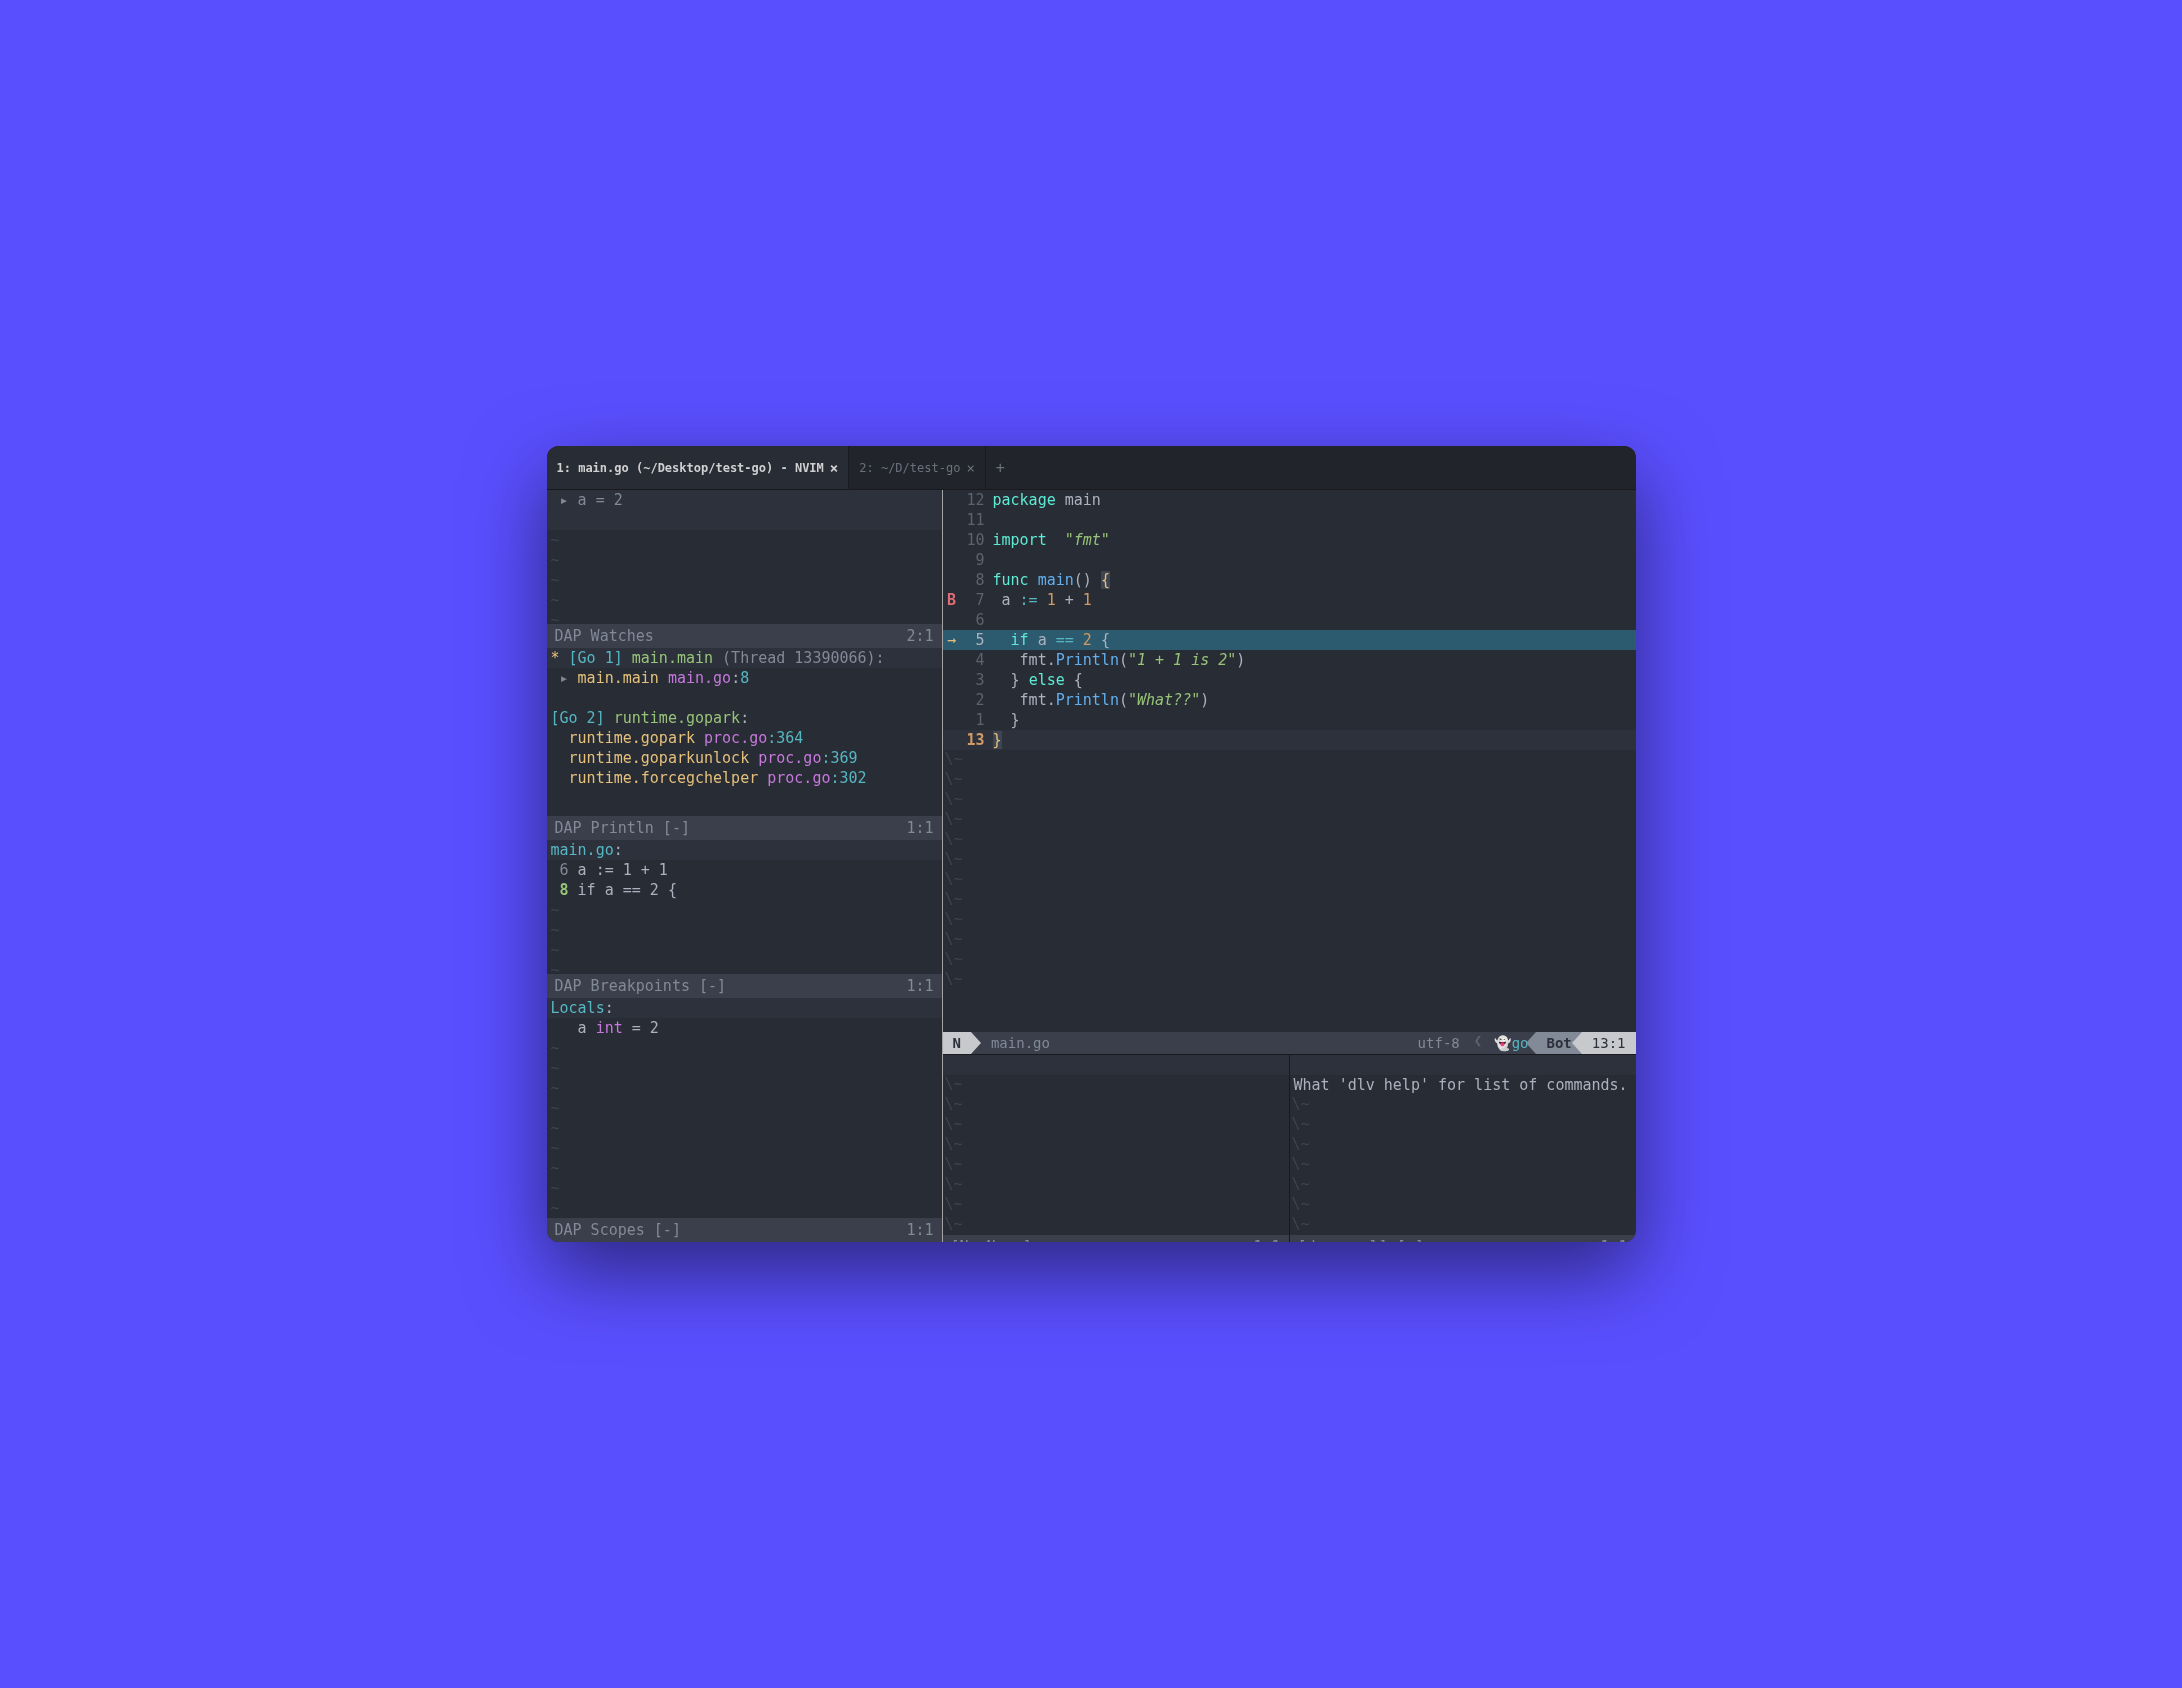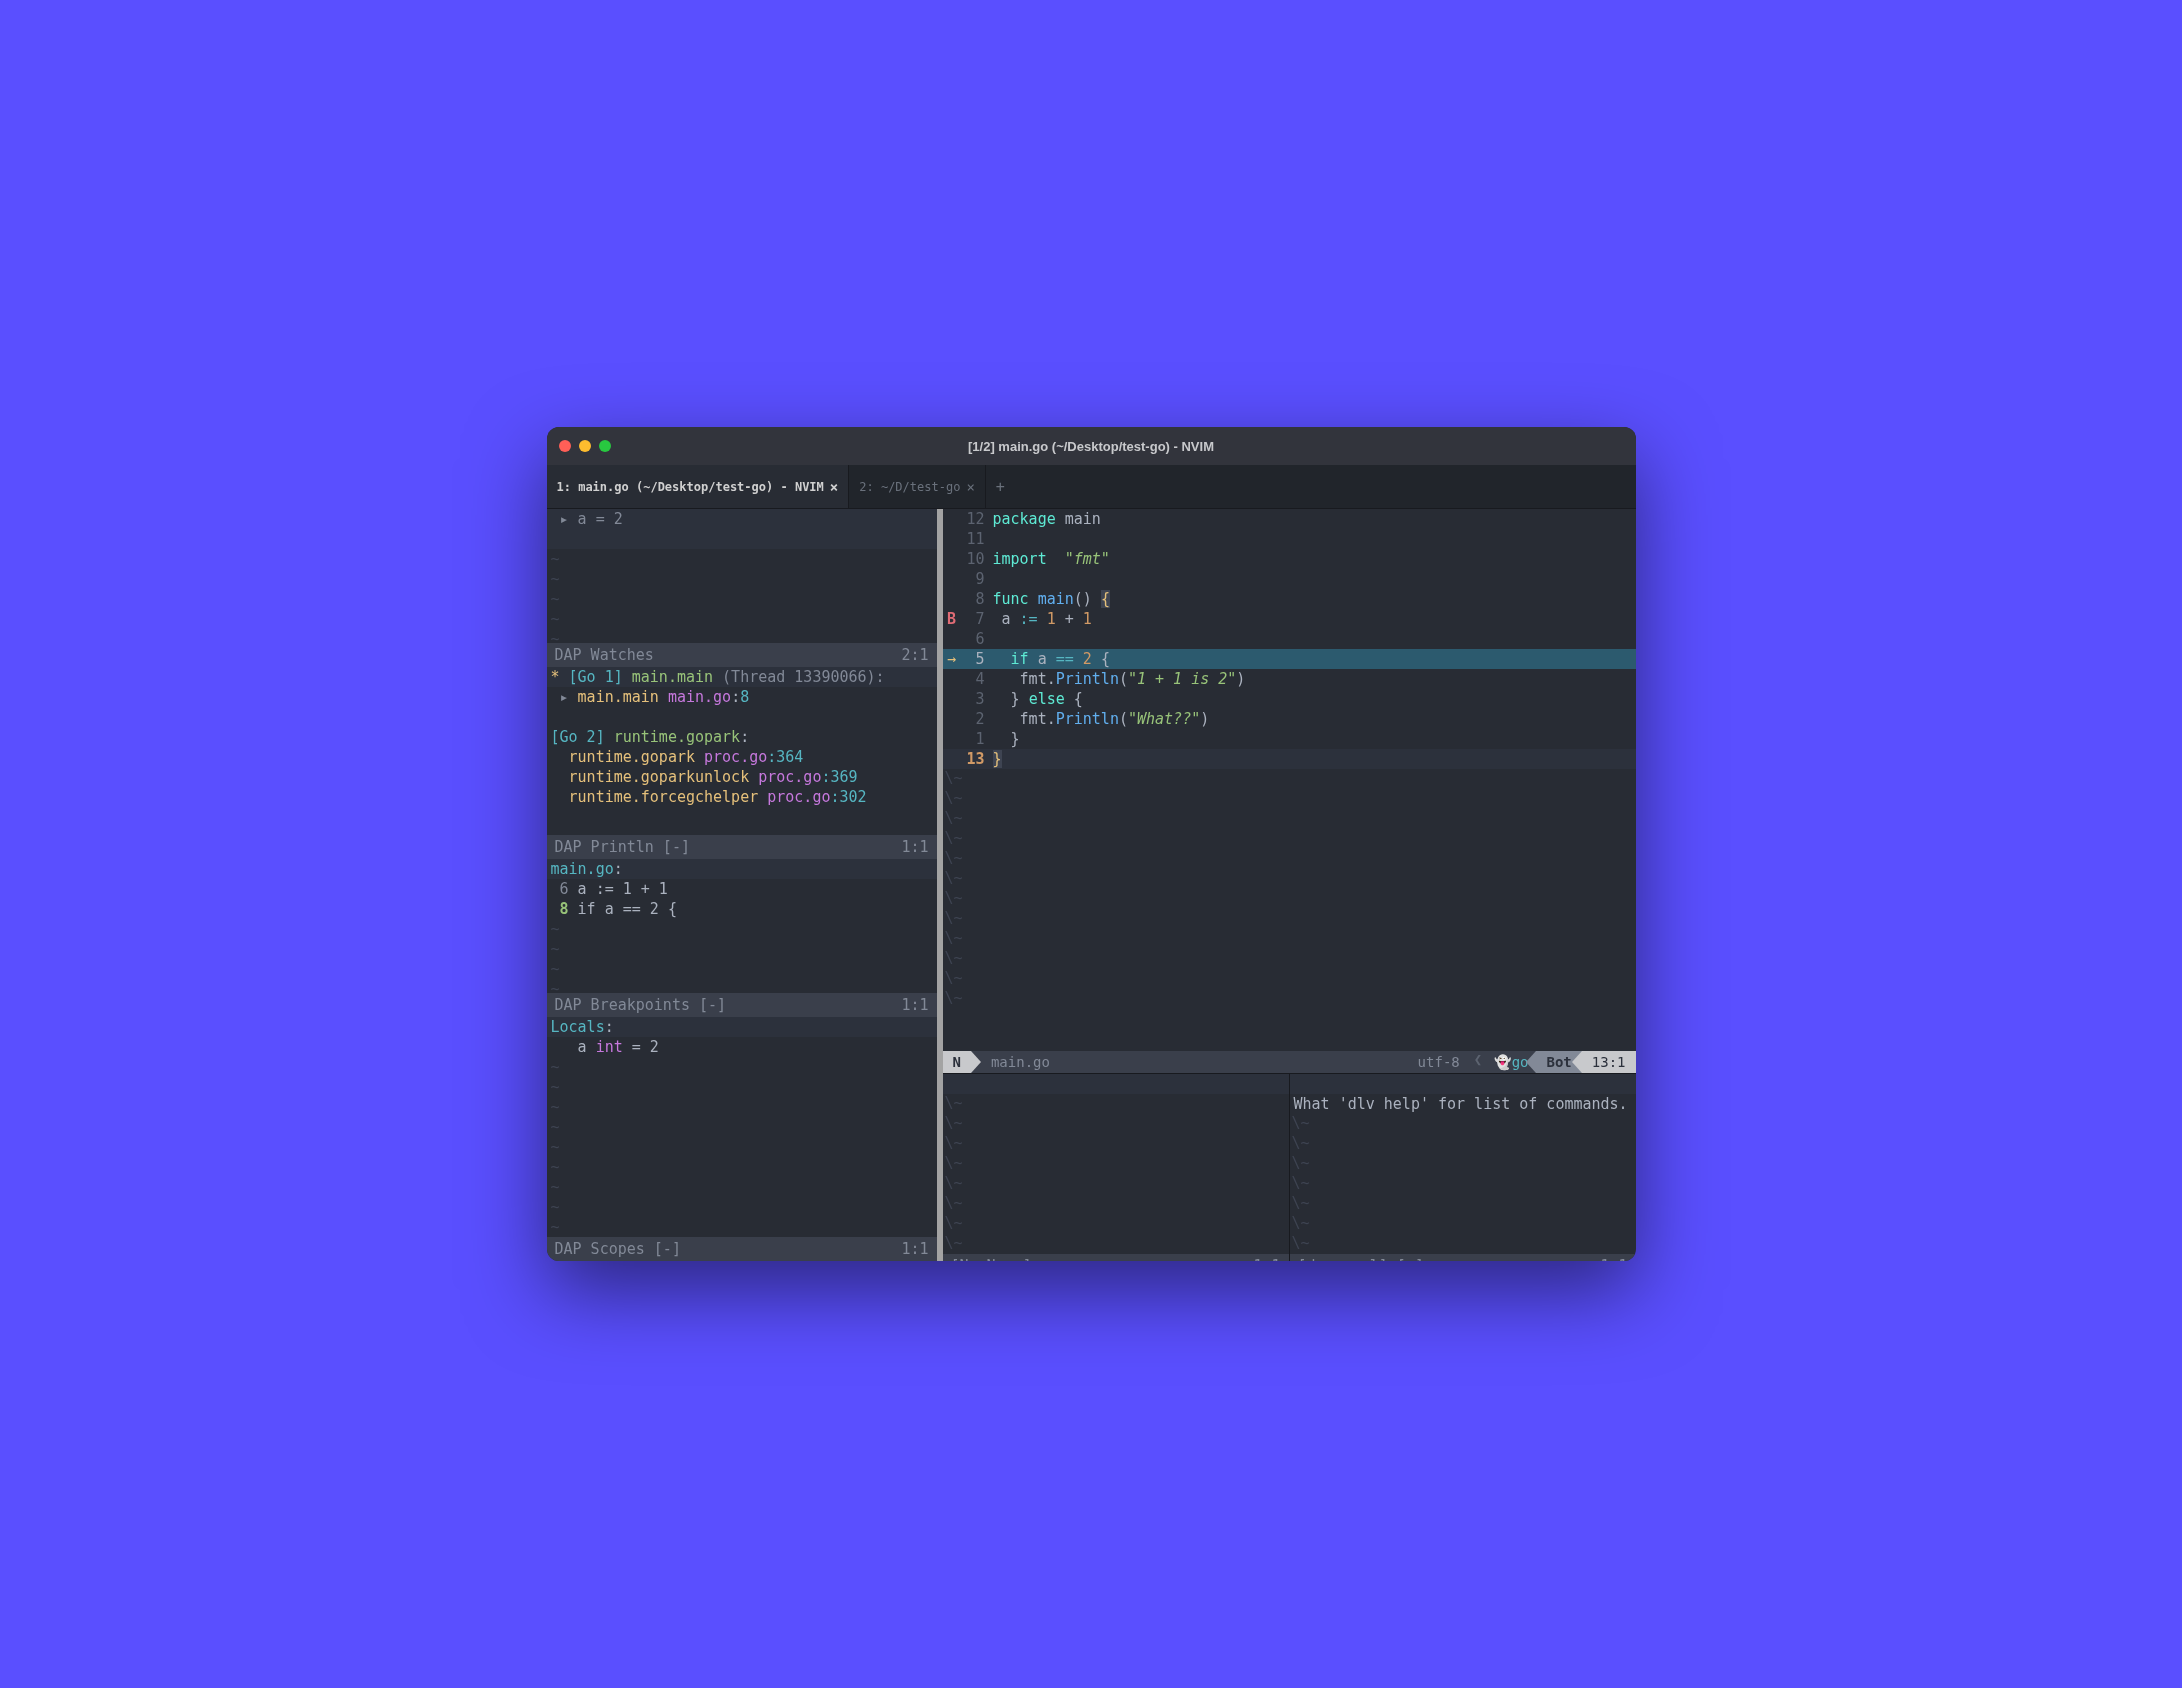--- a/index.html
+++ b/index.html
@@ -63,21 +63,21 @@
 .tab-add { display: flex; align-items: center; padding: 0 10px; color: #6a717c; cursor: pointer; }
 .editor-area {
   display: flex;
   height: 752px;
   color: #abb2bf;
 }
 .left-pane {
   width: 396px;
   display: flex;
   flex-direction: column;
-  border-right: 6px solid #a3a3a3;
+  border-right: 1px solid #a3a3a3;
 }
 .right-pane { flex: 1; display: flex; flex-direction: column; }
 .panel { display: flex; flex-direction: column; }
 .panel-body { flex: 1; overflow: hidden; }
 .line { white-space: pre; line-height: 20px; padding-left: 4px; }
 .tilde { color: #3e4452; padding-left: 4px; line-height: 20px; }
 .panel-status {
   background: #3a3f4b;
   color: #828997;
   display: flex;
@@ -145,28 +145,20 @@
 .bottom-splits { display: flex; height: 188px; border-top: 1px solid #181a1f; }
 .bsplit { flex: 1; display: flex; flex-direction: column; border-right: 1px solid #181a1f; }
 .bsplit:last-child { border-right: none; }
 .fill-tildes { flex: 1; }
 .bslash { color: #3e4452; height: 20px; padding-left: 2px; }
 </style>
 </head>
 <body>
 
 <div class="window">
-  <div class="titlebar">
-    <div class="traffic-lights">
-      <div class="tl red"></div>
-      <div class="tl yellow"></div>
-      <div class="tl green"></div>
-    </div>
-    <div class="titlebar-title">[1/2] main.go (~/Desktop/test-go) - NVIM</div>
-  </div>
 
   <div class="tabbar">
     <div class="tab active">
       <span>1: main.go (~/Desktop/test-go) - NVIM</span>
       <span class="tab-close">×</span>
     </div>
     <div class="tab">
       <span>2: ~/D/test-go</span>
       <span class="tab-close">×</span>
     </div>

